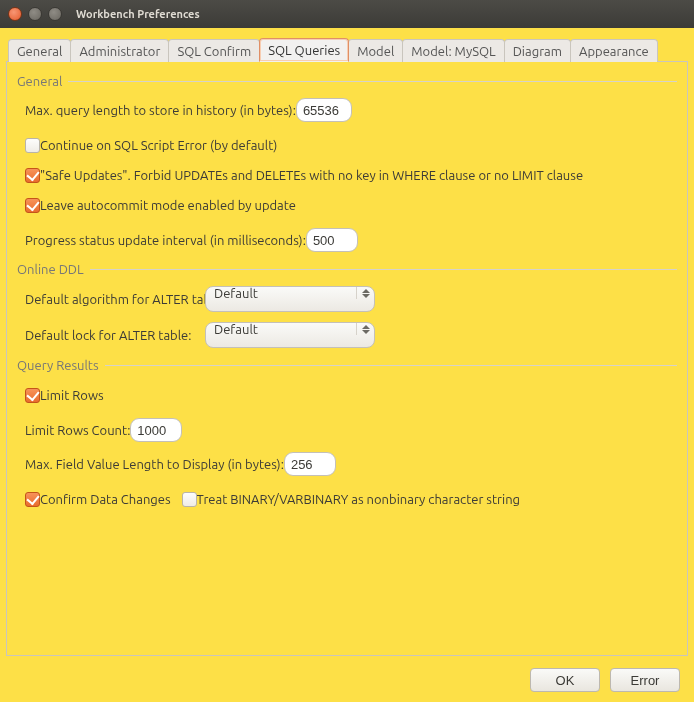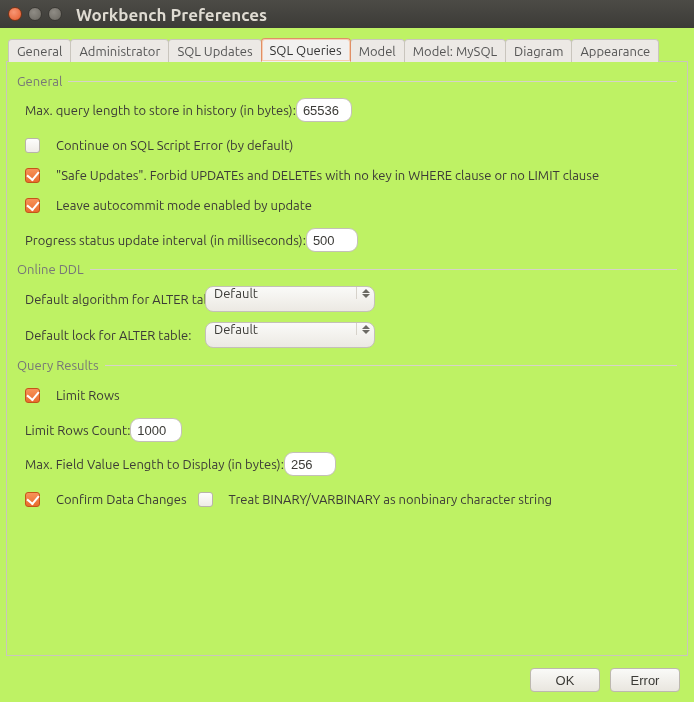--- a/index.html
+++ b/index.html
@@ -23,26 +23,26 @@
   }
   .win-buttons { display: flex; gap: 6px; align-items: center; }
   .win-btn {
     width: 14px; height: 14px; border-radius: 50%;
     display: inline-block;
   }
   .win-close { background: radial-gradient(circle at 40% 35%, #f79674, #e55b2c); border:1px solid #7a3316;}
   .win-min   { background: radial-gradient(circle at 40% 35%, #8f8c85, #6a6760); border:1px solid #3a3834;}
   .win-max   { background: radial-gradient(circle at 40% 35%, #8f8c85, #6a6760); border:1px solid #3a3834;}
   .title {
-    color: #dfdbd2; font-weight: bold; font-size: 17px;
+    color: #dfdbd2; font-weight: bold; font-size: 11px;
     margin-left: 6px;
   }
   
   .window-body {
-    background: #bef264;
+    background: #fde047;
     padding: 6px 6px 10px 6px;
     height: calc(702px - 28px);
     display: flex;
     flex-direction: column;
   }
   
   .tabstrip {
     display: flex;
     align-items: flex-end;
     gap: 0;
@@ -115,21 +115,21 @@
     font-size: 13px;
     color: #3c3b37;
     height: 24px;
   }
   .fld-sm { width: 56px; }
   .fld-md { width: 52px; }
   
   .chk {
     display: inline-flex;
     align-items: center;
-    gap: 16px;
+    gap: 0;
     cursor: default;
     margin: 4px 0 8px 8px;
     line-height: 18px;
   }
   .chkbox {
     width: 15px; height: 15px;
     border: 1px solid #b9b4aa;
     border-radius: 3px;
     background: linear-gradient(#fdfdfc,#efece6);
     position: relative;
@@ -207,21 +207,21 @@
     <span class="win-btn win-max"></span>
   </div>
   <span class="title">Workbench Preferences</span>
 </div>
 
 <div class="window-body">
 
   <div class="tabstrip">
     <div class="tab"><span>General</span></div>
     <div class="tab"><span>Administrator</span></div>
-    <div class="tab"><span>SQL Updates</span></div>
+    <div class="tab"><span>SQL Confirm</span></div>
     <div class="tab active"><span>SQL Queries</span></div>
     <div class="tab"><span>Model</span></div>
     <div class="tab"><span>Model: MySQL</span></div>
     <div class="tab"><span>Diagram</span></div>
     <div class="tab"><span>Appearance</span></div>
   </div>
 
   <div class="content">
 
     <div class="group">

